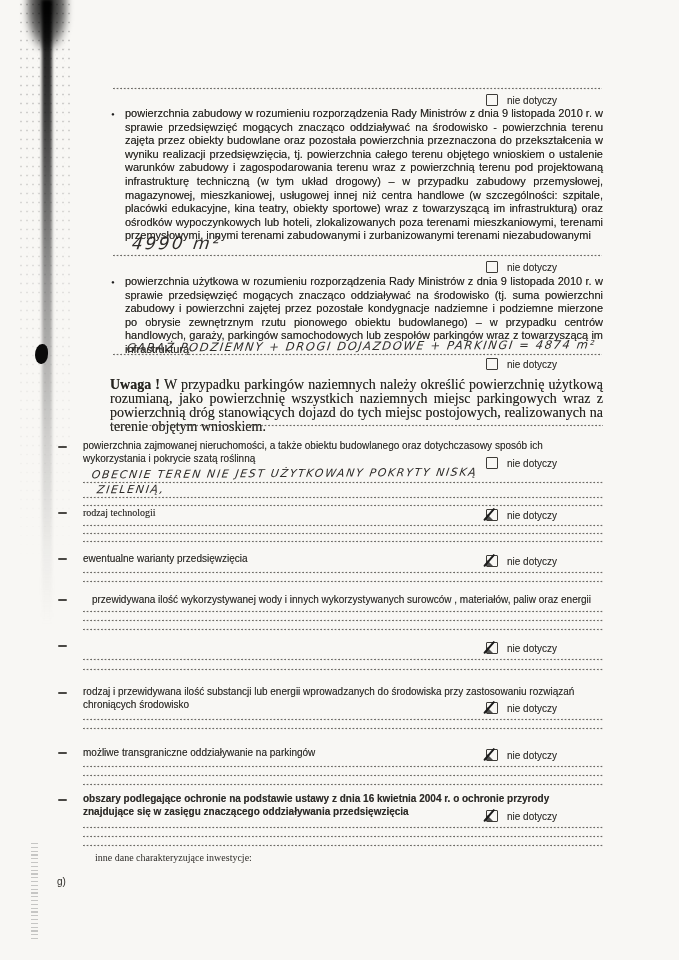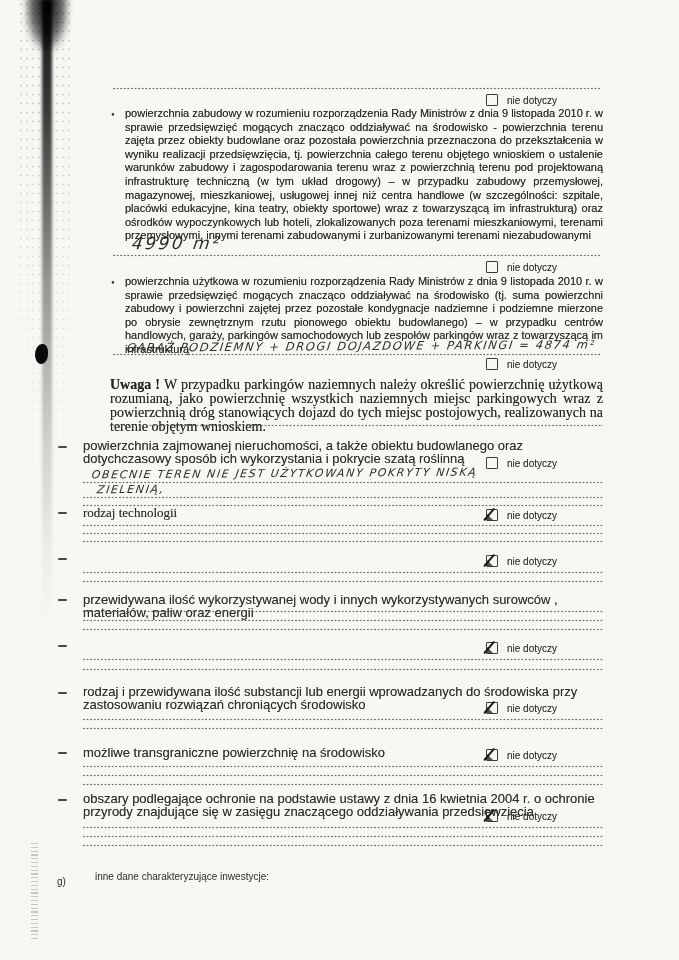--- a/index.html
+++ b/index.html
@@ -35,21 +35,21 @@
     opacity:.45;filter:blur(.3px);}
   
   .serif-par{position:absolute;font-family:Liberation Sans, sans-serif;font-size:11px;
     line-height:13.6px;text-align:justify;color:#26241f;
     text-shadow:0 0 .4px rgba(20,20,20,.5);}
   .bullet{position:absolute;font-family:"Liberation Serif",serif;font-size:11px;color:#1d1d1d;}
   .bullet::before{content:"\2022";}
   .note-par{position:absolute;font-family:Liberation Serif, serif;font-size:14px;
     line-height:13.9px;text-align:justify;color:#26241f;text-shadow:0 0 .4px rgba(20,20,20,.5);}
   .note-par .lead{font-weight:bold;}
-  .item-label{position:absolute;font-size:13px;line-height:12.5px;color:#2e2c28;
+  .item-label{position:absolute;font-size:10px;line-height:12.5px;color:#2e2c28;
     text-shadow:0 0 .3px rgba(30,30,30,.45);}
   .footer-txt{position:absolute;font-size:10px;color:#2e2c28;}
   
   .dots{position:absolute;height:3px;
     background-image:radial-gradient(circle at 1.2px 1.5px,#5d5b56 .8px,transparent 1.05px);
     background-size:3.6px 3px;background-repeat:repeat-x;opacity:.9;}
   
   .cb{position:absolute;display:flex;align-items:center;gap:9px;}
   .cb .box{width:10px;height:10px;border:1.6px solid #3d3b37;border-radius:1px;
     position:relative;flex:0 0 auto;}
@@ -126,29 +126,30 @@
   <div class="item-label" style="left:83px;top:507px;width:517px;font-family:Liberation Serif, serif;">rodzaj technologii</div>
   <div class="cb checked" style="left:486px;top:509px;">
     <span class="box"></span>
     <span class="cb-label">nie dotyczy</span>
   </div>
   <div class="dots" style="left:83px;top:524px;width:520px;"></div>
   <div class="dots" style="left:83px;top:532px;width:520px;"></div>
   <div class="dots" style="left:83px;top:540px;width:520px;"></div>
 
   <div class="dash" style="left:58px;top:558px;"></div>
+  <div class="item-label" style="left:83px;top:553px;width:517px;">ewentualne warianty przedsięwzięcia</div>
   <div class="cb checked" style="left:486px;top:555px;">
     <span class="box"></span>
     <span class="cb-label">nie dotyczy</span>
   </div>
   <div class="dots" style="left:83px;top:571px;width:520px;"></div>
   <div class="dots" style="left:83px;top:580px;width:520px;"></div>
 
   <div class="dash" style="left:58px;top:599px;"></div>
-  <div class="item-label" style="left:83px;top:594px;width:517px;">przewidywana ilość wykorzystywanej wody i innych wykorzystywanych surowców , materiałów, paliw oraz energii</div>
+  <div class="item-label" style="left:83px;top:594px;width:517px;text-align:center;">przewidywana ilość wykorzystywanej wody i innych wykorzystywanych surowców , materiałów, paliw oraz energii</div>
   <div class="dots" style="left:83px;top:610px;width:520px;"></div>
   <div class="dots" style="left:83px;top:619px;width:520px;"></div>
   <div class="dots" style="left:83px;top:628px;width:520px;"></div>
 
   <div class="dash" style="left:58px;top:645px;"></div>
   <div class="cb checked" style="left:486px;top:642px;">
     <span class="box"></span>
     <span class="cb-label">nie dotyczy</span>
   </div>
   <div class="dots" style="left:83px;top:658px;width:520px;"></div>
@@ -157,35 +158,35 @@
   <div class="dash" style="left:58px;top:692px;"></div>
   <div class="item-label" style="left:83px;top:686px;width:505px;">rodzaj i przewidywana ilość substancji lub energii wprowadzanych do środowiska przy zastosowaniu rozwiązań chroniących środowisko</div>
   <div class="cb checked" style="left:486px;top:702px;">
     <span class="box"></span>
     <span class="cb-label">nie dotyczy</span>
   </div>
   <div class="dots" style="left:83px;top:718px;width:520px;"></div>
   <div class="dots" style="left:83px;top:727px;width:520px;"></div>
 
   <div class="dash" style="left:58px;top:752px;"></div>
-  <div class="item-label" style="left:83px;top:747px;width:517px;">możliwe transgraniczne powierzchnię na środowisko</div>
+  <div class="item-label" style="left:83px;top:747px;width:517px;">możliwe transgraniczne oddziaływanie na parkingów</div>
   <div class="cb checked" style="left:486px;top:749px;">
     <span class="box"></span>
     <span class="cb-label">nie dotyczy</span>
   </div>
   <div class="dots" style="left:83px;top:765px;width:520px;"></div>
   <div class="dots" style="left:83px;top:774px;width:520px;"></div>
   <div class="dots" style="left:83px;top:783px;width:520px;"></div>
 
   <div class="dash" style="left:58px;top:799px;"></div>
-  <div class="item-label" style="left:83px;top:793px;width:517px;">obszary podlegające ochronie na podstawie ustawy z dnia 16 kwietnia 2004 r. o ochronie przyrody znajdujące się w zasięgu znaczącego oddziaływania przedsięwzięcia</div>
+  <div class="item-label" style="left:83px;top:793px;width:517px;font-weight:bold;">obszary podlegające ochronie na podstawie ustawy z dnia 16 kwietnia 2004 r. o ochronie przyrody znajdujące się w zasięgu znaczącego oddziaływania przedsięwzięcia</div>
   <div class="cb checked" style="left:486px;top:810px;">
     <span class="box"></span>
     <span class="cb-label">nie dotyczy</span>
   </div>
   <div class="dots" style="left:83px;top:826px;width:520px;"></div>
   <div class="dots" style="left:83px;top:835px;width:520px;"></div>
   <div class="dots" style="left:83px;top:844px;width:520px;"></div>
 
   <div class="footer-txt" style="left:57px;top:876px;">g)</div>
-  <div class="footer-txt" style="left:95px;top:871px;">inne dane charakteryzujące inwestycje:</div>
+  <div class="footer-txt" style="left:95px;top:852px;font-family:Liberation Serif, serif;">inne dane charakteryzujące inwestycje:</div>
 
 </div>
 
 </body></html>

